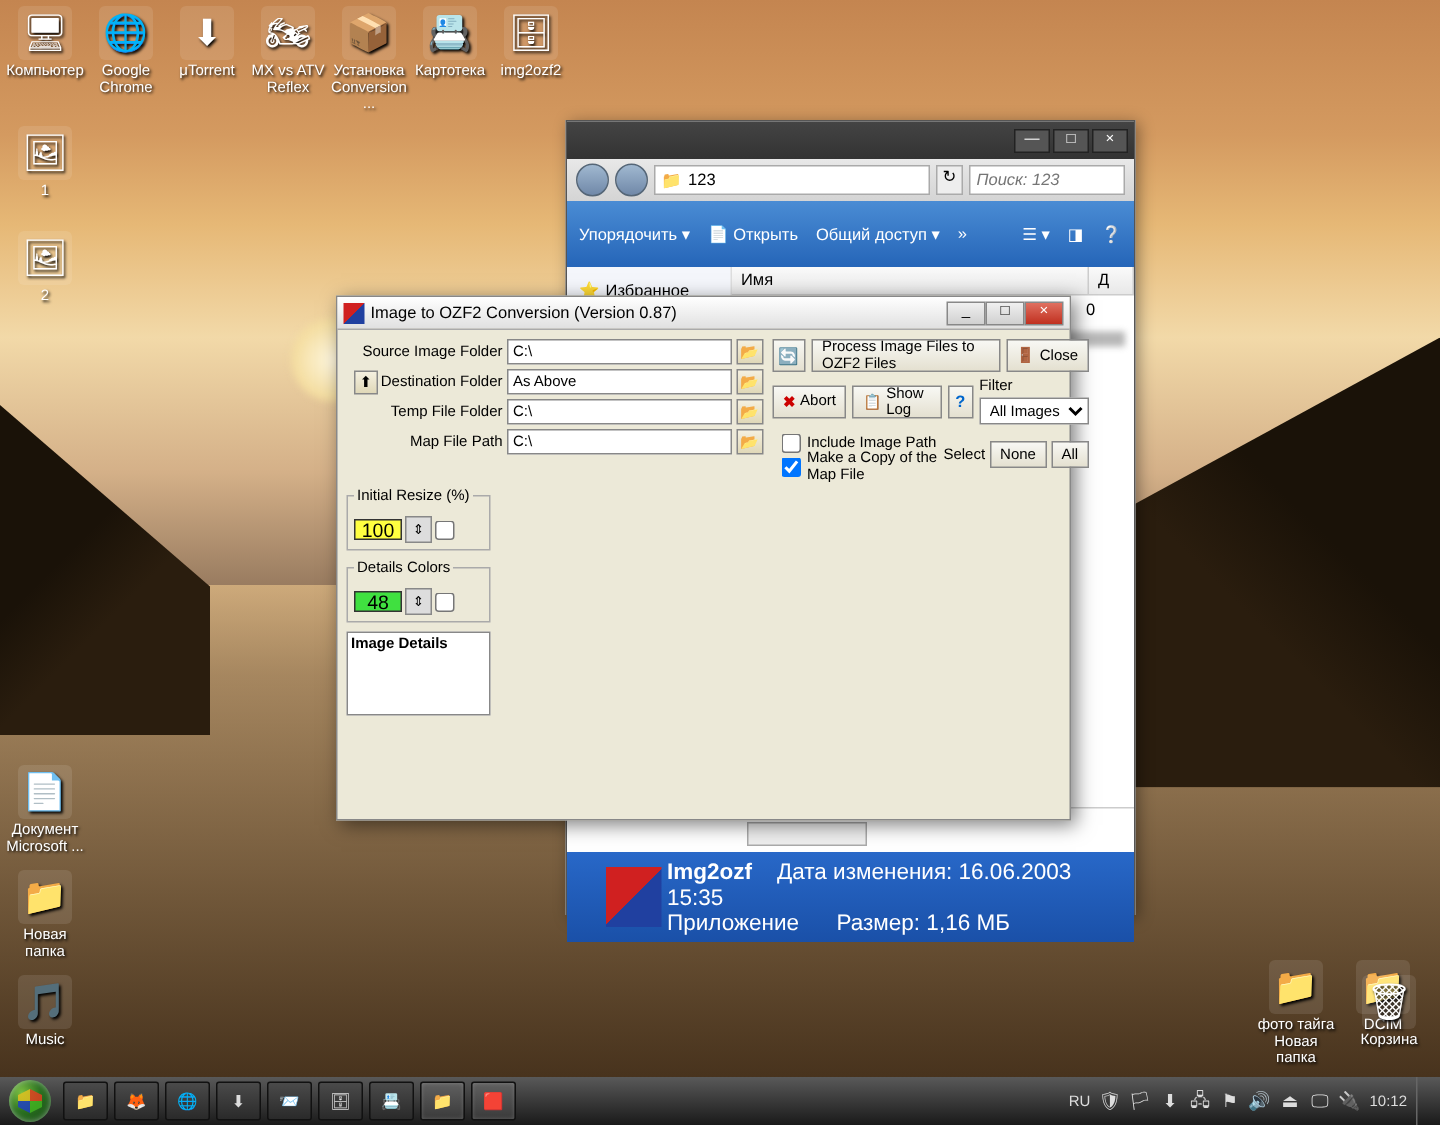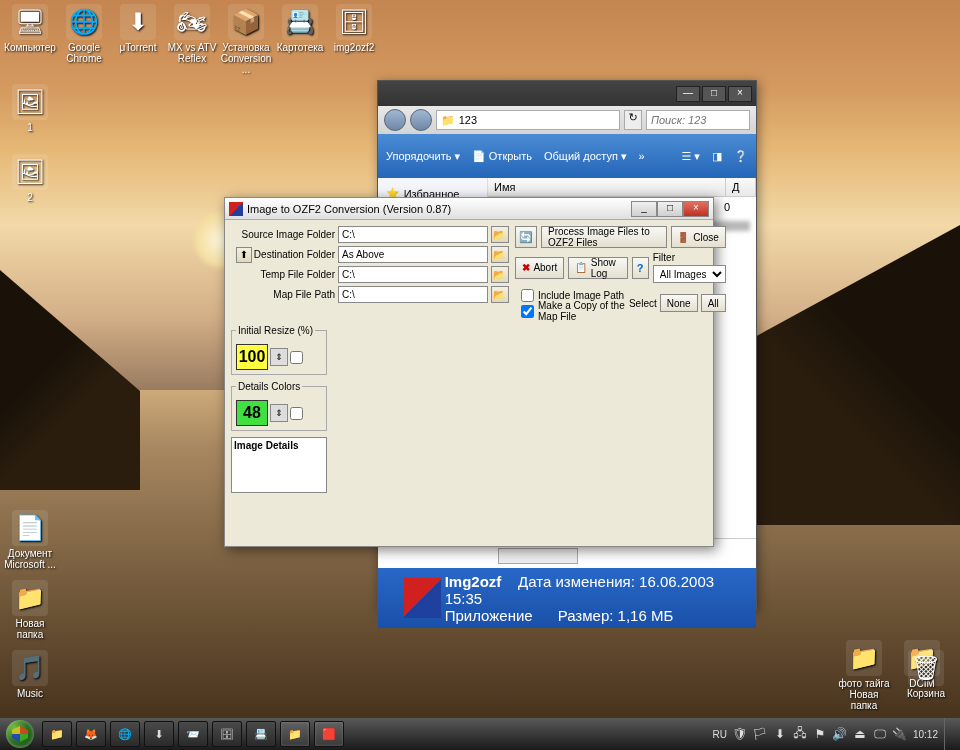--- a/index.html
+++ b/index.html
@@ -57,21 +57,21 @@
 .ozf-filter { display:flex; flex-direction:column; gap:2px; }
 .ozf-select { height:18px; border:1px solid #888; background:#fff; font-size:10px; padding:0 2px; }
 .ozf-selbtns { display:flex; gap:3px; align-items:center; font-size:10px; }
 .ozf-smbtn { height:18px; border:1px solid #888; background:linear-gradient(#f8f8f4,#e4e0d0); padding:0 6px; font-size:10px; cursor:pointer; }
 
 .ozf-mid { display:flex; padding:0 6px; gap:6px; height:230px; }
 .ozf-left { width:96px; display:flex; flex-direction:column; gap:6px; }
 .ozf-group { border:1px solid #aaa; padding:4px; font-size:10px; }
 .ozf-group-title { margin-top:-10px; background:#ece9d8; display:inline-block; padding:0 2px; }
 .ozf-num-row { display:flex; align-items:center; gap:2px; margin-top:4px; }
-.ozf-num { width:32px; height:26px; border:1px solid #333; text-align:center; font-size:16px; font-weight:bold; }
+.ozf-num { width:32px; height:14px; border:1px solid #333; text-align:center; font-size:13px; font-weight:normal; }
 .ozf-spin { width:18px; height:18px; border:1px solid #888; background:#ddd; font-size:9px; cursor:pointer; }
 .ozf-list { flex:1; border:1px solid #888; background:#fff; display:flex; flex-direction:column; }
 .ozf-list-head { display:flex; background:linear-gradient(#fafafa,#e4e4e4); border-bottom:1px solid #ccc; font-size:10px; }
 .ozf-list-col { padding:2px 4px; border-right:1px solid #ccc; }
 .ozf-details { border:1px solid #888; background:#fff; height:56px; padding:2px; font-size:10px;font-weight:bold; }
 
 
 .taskbar { position:absolute; left:0; right:0; bottom:0; height:32px; background:linear-gradient(#595959,#1a1a1a); display:flex; align-items:center; z-index:100; }
 .start-btn { width:40px; height:32px; display:flex; align-items:center; justify-content:center; cursor:pointer; }
 .start-orb { width:28px; height:28px; border-radius:50%; background:radial-gradient(circle at 30% 30%, #7ac040,#2a7020 45%, #104010 100%); box-shadow:inset 0 0 4px rgba(255,255,255,0.5); position:relative; }

